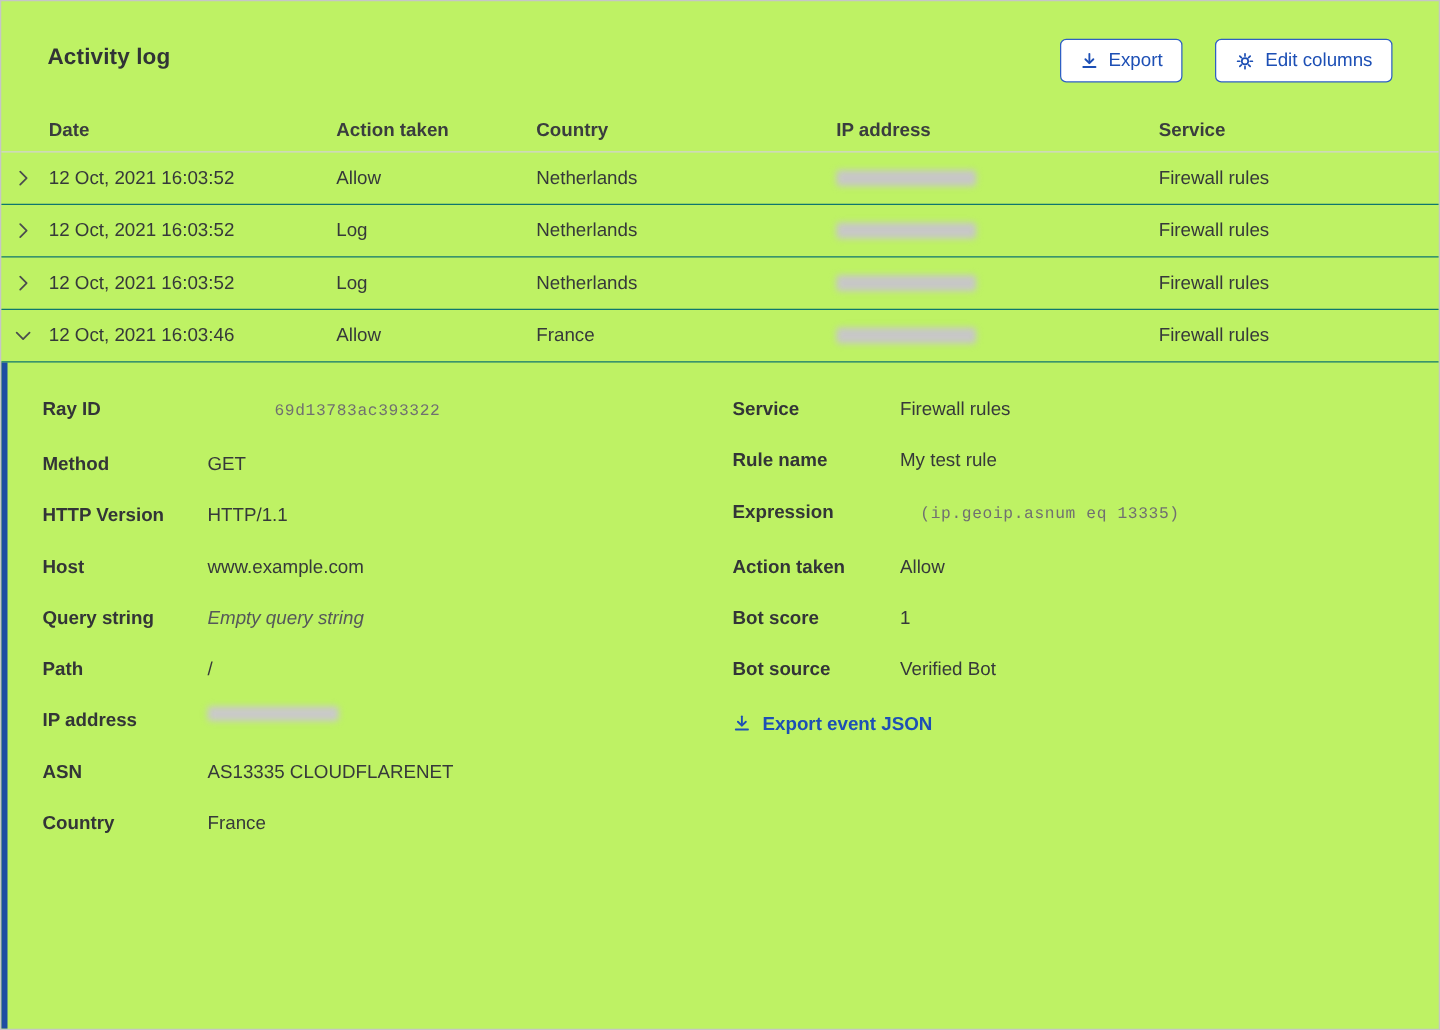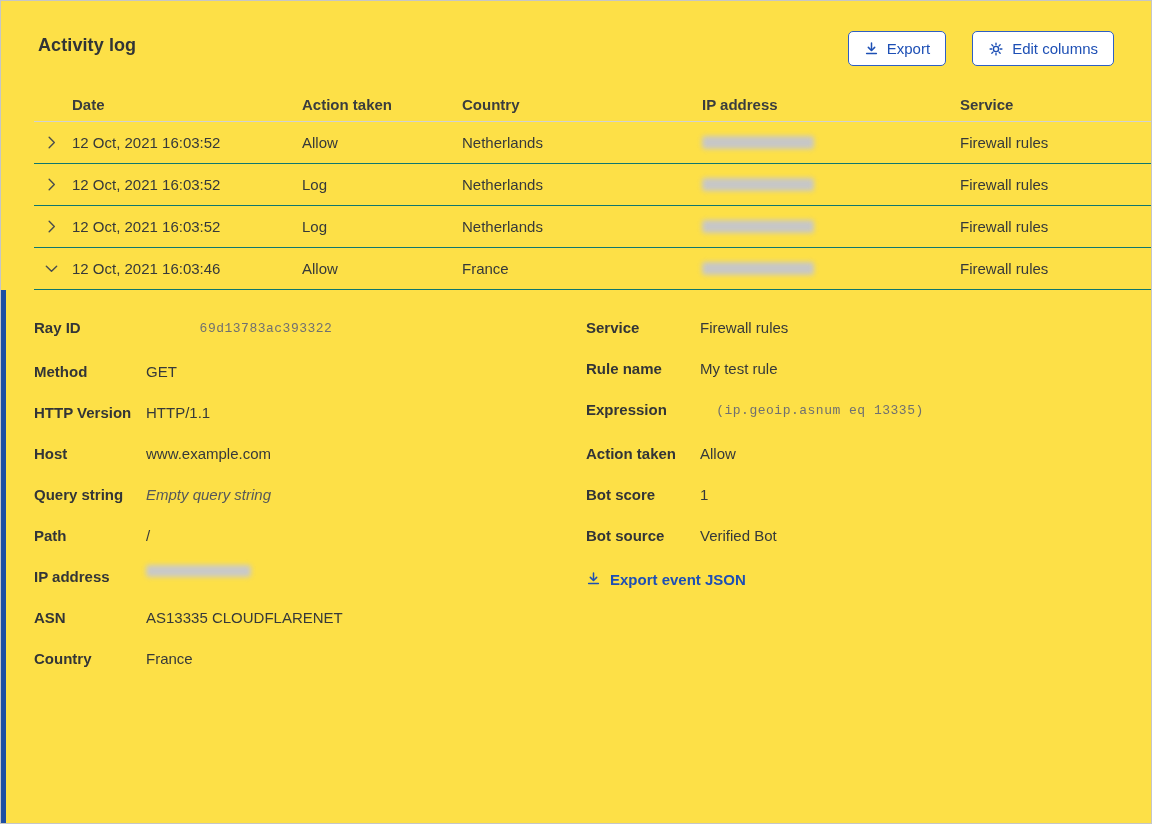--- a/index.html
+++ b/index.html
@@ -2,21 +2,21 @@
 <html><head>
 <meta charset="utf-8">
 <style>
   * { margin:0; padding:0; box-sizing:border-box; }
   html,body { background:#fff; }
   body { font-family:"Liberation Sans", sans-serif; color:#36393a; }
 
   .screen {
     width:1152px; height:824px;
     border:1px solid #c6c6c6;
-    background:#fde047;
+    background:#bef264;
     display:flex; flex-direction:column;
     overflow:hidden;
   }
 
   
   .hdr {
     display:flex; justify-content:space-between; align-items:flex-start;
     padding:30px 37px 0 37px;
   }
   .title { font-size:18px; font-weight:700; letter-spacing:.1px; color:#313436; padding-top:4px; }
@@ -25,21 +25,21 @@
     display:flex; align-items:center; gap:8px;
     height:35px; padding:0 15px;
     border:1px solid #2e5fc4; border-radius:5px;
     background:#fff; color:#1d4fb5;
     font-family:"Liberation Sans", sans-serif;
     font-size:15px; cursor:pointer;
   }
   .btn svg { display:block; }
 
   
-  .table { margin-top:22px;padding-left:33px; }
+  .table { margin-top:22px; }
   .trow {
     display:grid;
     grid-template-columns:38px 230px 160px 240px 258px 1fr;
     align-items:center;
   }
   .thead { height:34px; font-weight:700; color:#3a3d3e; border-bottom:1px solid #d2d2d2; font-size:15px; }
   .tr { height:42px; border-bottom:1px solid #0f766e; font-size:15px; color:#36393a; }
   .chev-cell { display:flex; justify-content:flex-start; padding-left:10px; cursor:pointer; }
   .chev { width:15px; height:15px; transition:transform .1s; color:#4a4d4e; }
   .tr.expanded .chev { transform:rotate(90deg); }
@@ -53,21 +53,21 @@
 
   
   .panel {
     flex:1;
     border-left:5px solid #1e4ea2;
     padding:26px 0 0 28px;
     display:grid;
     grid-template-columns:552px 1fr;
     align-content:start;
   }
-  .field { display:grid; grid-template-columns:112px 1fr; margin-bottom:18px; font-size:15px; }
+  .field { display:grid; grid-template-columns:112px 1fr; margin-bottom:18px; font-size:15px;gap:20px; }
   .col-right .field { grid-template-columns:114px 1fr; }
   .field .lbl { font-weight:700; color:#333537; line-height:23px; }
   .field .val { color:#36393a; line-height:23px; max-width:300px; overflow-wrap:anywhere; }
   .val.mono {
     font-family:Liberation Mono, monospace;
     font-size:13px; color:#707070; line-height:26px;
     letter-spacing:.5px; max-width:240px;text-align:center;
   }
   .val.italic { font-style:italic; color:#55585a; }
   .red-line { height:12px; border-radius:3px; background:#c9c9c9; filter:blur(2.5px); margin-bottom:11px; }

